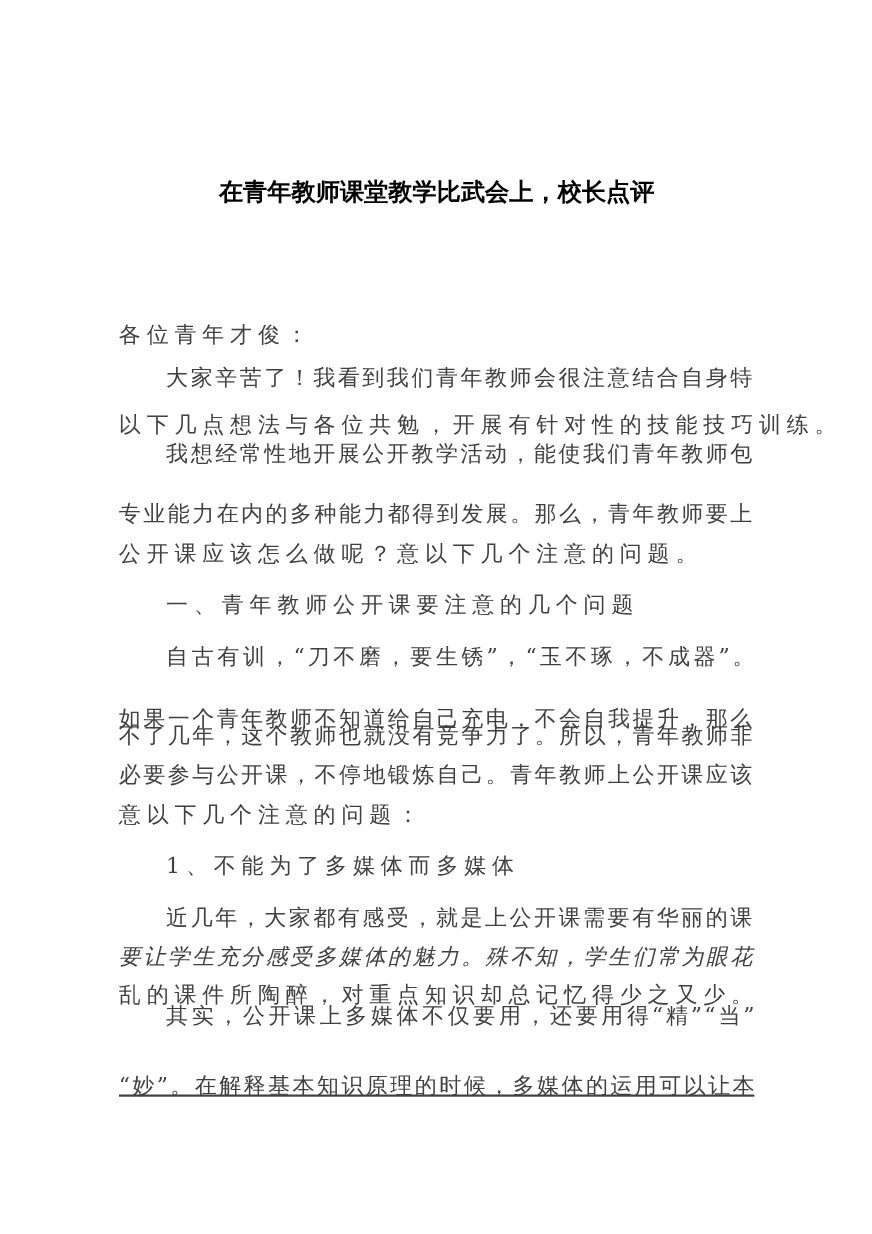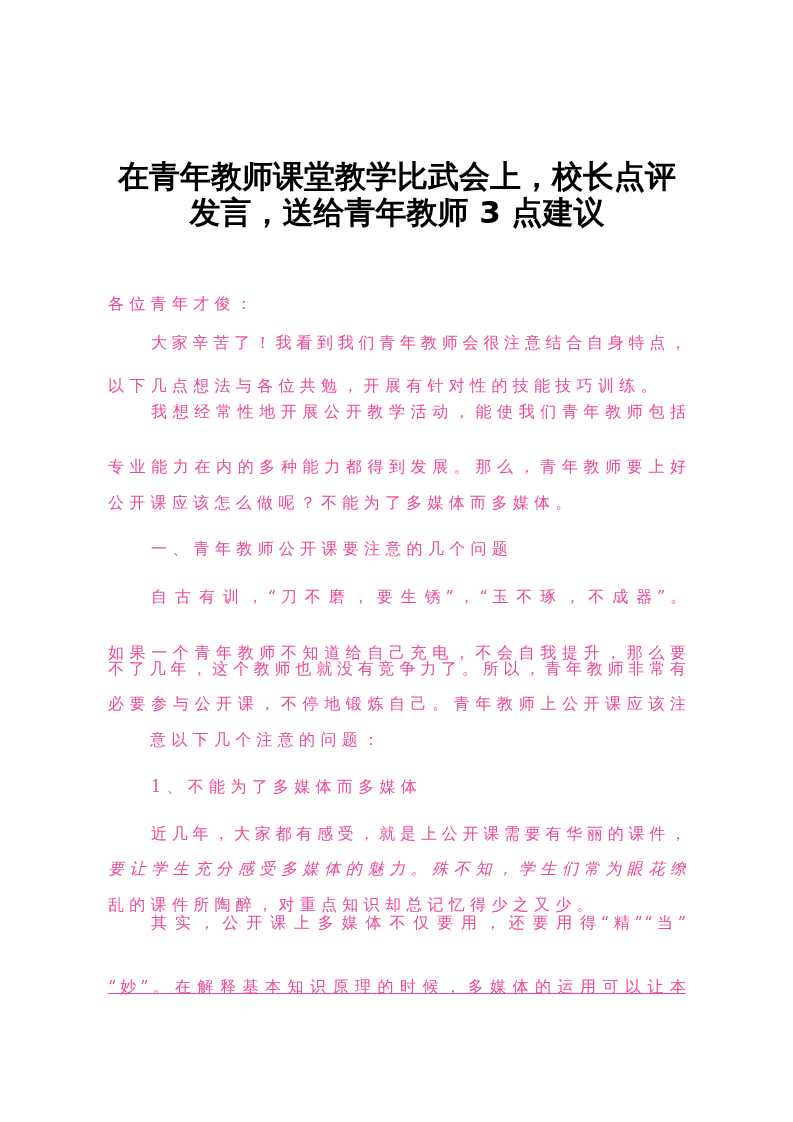--- a/index.html
+++ b/index.html
@@ -20,68 +20,67 @@
       left: 0; top: 0;
       width: 793px; height: 1122px;
       background: #ffffff;
     }
     .title-line {
       position: absolute;
       left: 108px;
       width: 578px;
       font-family: "DejaVu Sans", "Liberation Sans", sans-serif;
       font-weight: bold;
-      font-size: 31px;
+      font-size: 22px;
       line-height: 36px;
       height: 36px;
       text-align: center;
       white-space: nowrap;
       color: #000000;
     }
     .line {
       position: absolute;
       left: 108px;
       width: 578px;
-      font-size: 16px;
+      font-size: 20px;
       line-height: 26px;
       height: 26px;
       white-space: nowrap;
       overflow: visible;
-      color: #ec4899;
+      color: #404040;
     }
     .line.full {
       text-align: justify;
       text-align-last: justify;
     }
     .line.partial {
       text-align: left;
       letter-spacing: 5.3px;
     }
     .indent { padding-left: 43px; width: 535px; }
   </style>
 </head>
 <body>
 
 <div class="page">
   <div class="title-line" style="top:158px">在青年教师课堂教学比武会上，校长点评</div>
-  <div class="title-line" style="top:194px">发言，送给青年教师 3 点建议</div>
 
   <div id="body-lines">
       <div class="line partial" style="top: 291px;">各位青年才俊：</div>
       <div class="line full indent" style="top: 318px; white-space: normal; word-break: break-all; overflow: hidden; margin-top: 12px;">大 家 辛 苦 了 ！ 我 看 到 我 们 青 年 教 师 会 很 注 意 结 合 自 身 特 点 ，</div>
       <div class="line partial" style="top: 373px;">以下几点想法与各位共勉，开展有针对性的技能技巧训练。</div>
       <div class="line full indent" style="top: 399px; white-space: normal; word-break: break-all; overflow: hidden;">我 想 经 常 性 地 开 展 公 开 教 学 活 动 ， 能 使 我 们 青 年 教 师 包 括</div>
       <div class="line full" style="top: 454px; white-space: normal; word-break: break-all; overflow: hidden;">专 业 能 力 在 内 的 多 种 能 力 都 得 到 发 展 。 那 么 ， 青 年 教 师 要 上 好</div>
-      <div class="line partial" style="top: 490px;">公开课应该怎么做呢？不能为了多媒体而多媒体。</div>
+      <div class="line partial" style="top: 490px;">公开课应该怎么做呢？意以下几个注意的问题。</div>
       <div class="line partial indent" style="top: 536px;">一、青年教师公开课要注意的几个问题</div>
       <div class="line full indent" style="top: 584px; white-space: normal; word-break: break-all; overflow: hidden;">自 古 有 训 ， “ 刀 不 磨 ， 要 生 锈 ” ， “ 玉 不 琢 ， 不 成 器 ” 。</div>
       <div class="line full" style="top: 620px; white-space: normal; word-break: break-all; overflow: hidden; margin-top: 20px;">如 果 一 个 青 年 教 师 不 知 道 给 自 己 充 电 ， 不 会 自 我 提 升 ， 那 么 要</div>
       <div class="line full" style="top: 656px; white-space: normal; word-break: break-all; overflow: hidden; font-family: Liberation Serif, serif;">不 了 几 年 ， 这 个 教 师 也 就 没 有 竞 争 力 了 。 所 以 ， 青 年 教 师 非 常 有</div>
       <div class="line full" style="top: 691px; white-space: normal; word-break: break-all; overflow: hidden;">必 要 参 与 公 开 课 ， 不 停 地 锻 炼 自 己 。 青 年 教 师 上 公 开 课 应 该 注</div>
-      <div class="line partial" style="top: 727px; margin-left: 42px;">意以下几个注意的问题：</div>
+      <div class="line partial" style="top: 727px;">意以下几个注意的问题：</div>
       <div class="line partial indent" style="top: 774px;">1、不能为了多媒体而多媒体</div>
       <div class="line full indent" style="top: 821px; white-space: normal; word-break: break-all; overflow: hidden;">近 几 年 ， 大 家 都 有 感 受 ， 就 是 上 公 开 课 需 要 有 华 丽 的 课 件 ，</div>
       <div class="line full" style="top: 856px; white-space: normal; word-break: break-all; overflow: hidden; font-style: italic;">要 让 学 生 充 分 感 受 多 媒 体 的 魅 力 。 殊 不 知 ， 学 生 们 常 为 眼 花 缭</div>
       <div class="line partial" style="top: 892px; font-family: Liberation Serif, serif;">乱的课件所陶醉，对重点知识却总记忆得少之又少。</div>
       <div class="line full indent" style="top: 910px; white-space: normal; word-break: break-all; overflow: hidden;">其 实 ， 公 开 课 上 多 媒 体 不 仅 要 用 ， 还 要 用 得 “ 精 ” “ 当 ”</div>
       <div class="line full" style="top: 974px; white-space: normal; word-break: break-all; overflow: hidden; text-decoration: underline;">“ 妙 ” 。 在 解 释 基 本 知 识 原 理 的 时 候 ， 多 媒 体 的 运 用 可 以 让 本</div>
     </div>
 </div>
 
 </body></html>

